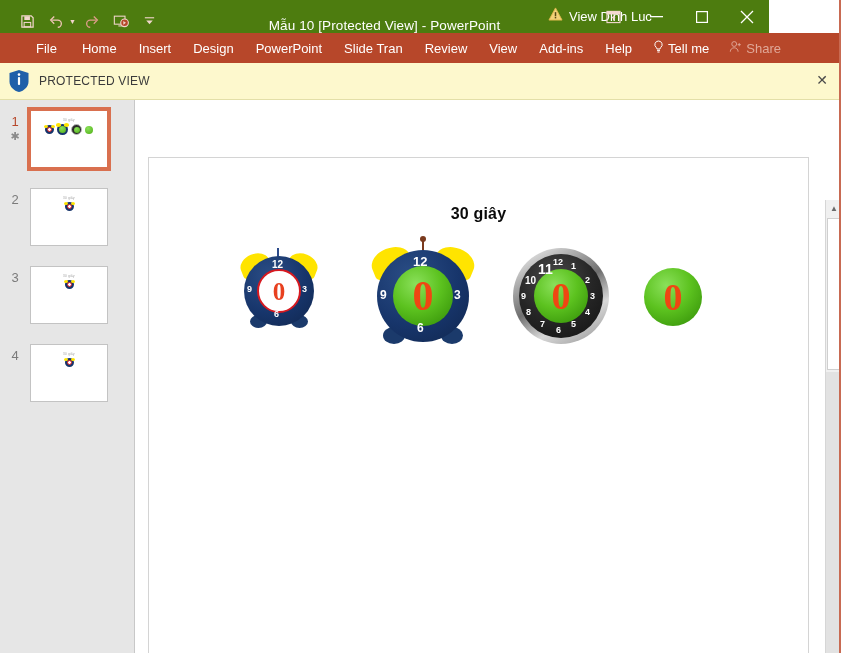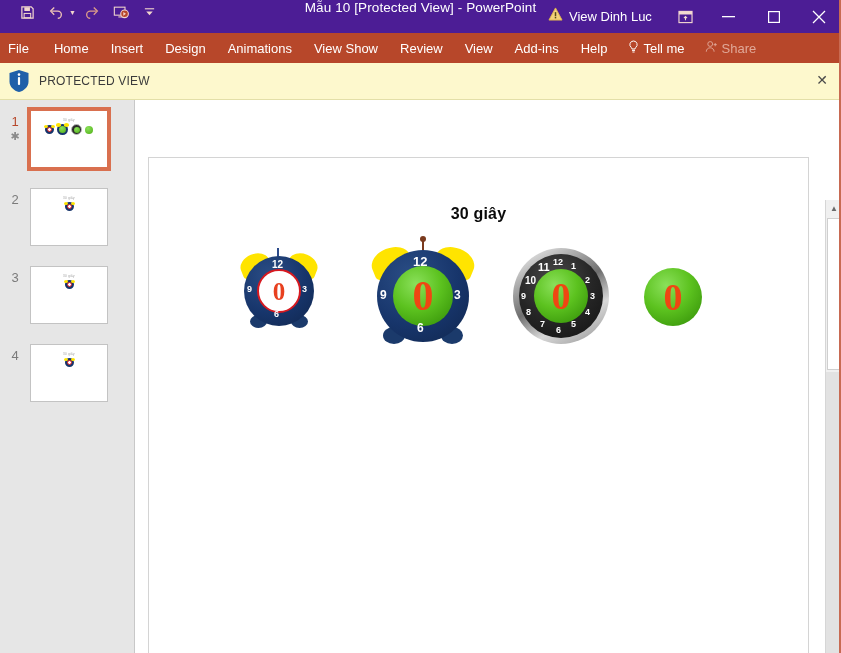--- a/index.html
+++ b/index.html
@@ -7,23 +7,23 @@
     width: 841px; height: 653px;
     overflow: hidden;
     font-family: "Liberation Sans", sans-serif;
     background: #ffffff;
   }
   #app { position: relative; width: 841px; height: 653px; }
 
   
   .titlebar {
     position: absolute; top: 0; left: 0;
-    width: 841px; height: 33px;
-    background: #4c1d95;
-    display: flex; align-items: flex-start;
+    width: 769px; height: 33px;
+    background: #4d7c0f;
+    display: flex; align-items: flex-end;
   }
   .qat { display: flex; align-items: center; padding-left: 14px; gap: 3px; }
   .qat-btn {
     width: 26px; height: 24px;
     display: flex; align-items: center; justify-content: center;
     color: #f2d6cd;
   }
   .qat-btn svg { display: block; }
   .qat-caret { font-size: 7px; color: #f2d6cd; margin-left: -3px; }
 
@@ -58,21 +58,21 @@
     position: absolute; top: 33px; left: 0;
     width: 841px; height: 30px;
     background: #b7472a;
     display: flex; align-items: center;
   }
   .tab {
     color: #ffffff; font-size: 13px;
     padding: 0 11px; height: 30px;
     display: flex; align-items: center; white-space: nowrap;
   }
-  .tab.first { padding-left: 8px; padding-right: 14px; }
+  .tab.first { padding-left: 8px; padding-right: 14px; margin-left: 28px; }
   .tellme { display: flex; align-items: center; gap: 4px; padding: 0 10px; color:#fff; font-size:13px; }
   .share { display: flex; align-items: center; gap: 4px; padding: 0 10px; color:#e0a898; font-size:13px; }
 
   
   .pvbar {
     position: absolute; top: 63px; left: 0;
     width: 841px; height: 37px;
     background: #fdf8cd;
     border-bottom: 1px solid #e3dfa8;
     display: flex; align-items: center;
@@ -321,22 +321,22 @@
           </svg>
       </div>
     </div>
   </div>
 
   <div class="ribbon">
     <div class="tab first">File</div>
     <div class="tab">Home</div>
     <div class="tab">Insert</div>
     <div class="tab">Design</div>
-    <div class="tab">Animations</div>
-    <div class="tab">View Show</div>
+    <div class="tab">PowerPoint</div>
+    <div class="tab">Slide Tran</div>
     <div class="tab">Review</div>
     <div class="tab">View</div>
     <div class="tab">Add-ins</div>
     <div class="tab">Help</div>
     <div class="tellme">
       <span>
         <svg width="11" height="14" viewBox="0 0 11 14">
             <path d="M5.5 1a3.6 3.6 0 0 1 2.3 6.4c-.5.5-.7.9-.7 1.6H3.9c0-.7-.2-1.1-.7-1.6A3.6 3.6 0 0 1 5.5 1z" fill="none" stroke="#ffffff" stroke-width="1"></path>
             <path d="M4 10.4h3M4.4 12h2.2" stroke="#ffffff" stroke-width="1"></path>
           </svg>
@@ -509,21 +509,21 @@
               <div class="numlabel" style="left:58px;top:14px;width:10px;font-size:9px;">1</div>
               <div class="numlabel" style="left:72px;top:28px;width:10px;font-size:9px;">2</div>
               <div class="numlabel" style="left:77px;top:44px;width:10px;font-size:9px;">3</div>
               <div class="numlabel" style="left:72px;top:60px;width:10px;font-size:9px;">4</div>
               <div class="numlabel" style="left:58px;top:72px;width:10px;font-size:9px;">5</div>
               <div class="numlabel" style="left:43px;top:78px;width:10px;font-size:9px;">6</div>
               <div class="numlabel" style="left:27px;top:72px;width:10px;font-size:9px;">7</div>
               <div class="numlabel" style="left:13px;top:60px;width:10px;font-size:9px;">8</div>
               <div class="numlabel" style="left:8px;top:44px;width:10px;font-size:9px;">9</div>
               <div class="numlabel" style="left:12px;top:28px;width:12px;font-size:10px;">10</div>
-              <div class="numlabel" style="left:25px;top:14px;width:12px;font-size:11px;">11</div>
+              <div class="numlabel" style="left:25px;top:14px;width:12px;font-size:14px;">11</div>
             </div>
           </div>
 
           <div class="clock-slot" style="left:495px; top:32px;">
             <div class="clockB" style="width:58px;height:58px;">
               <div class="face-green" style="left:0;top:0;width:58px;height:58px;">
                 <div class="zero" style="font-size:38px;color:#ef4612;">0</div>
               </div>
             </div>
           </div>

